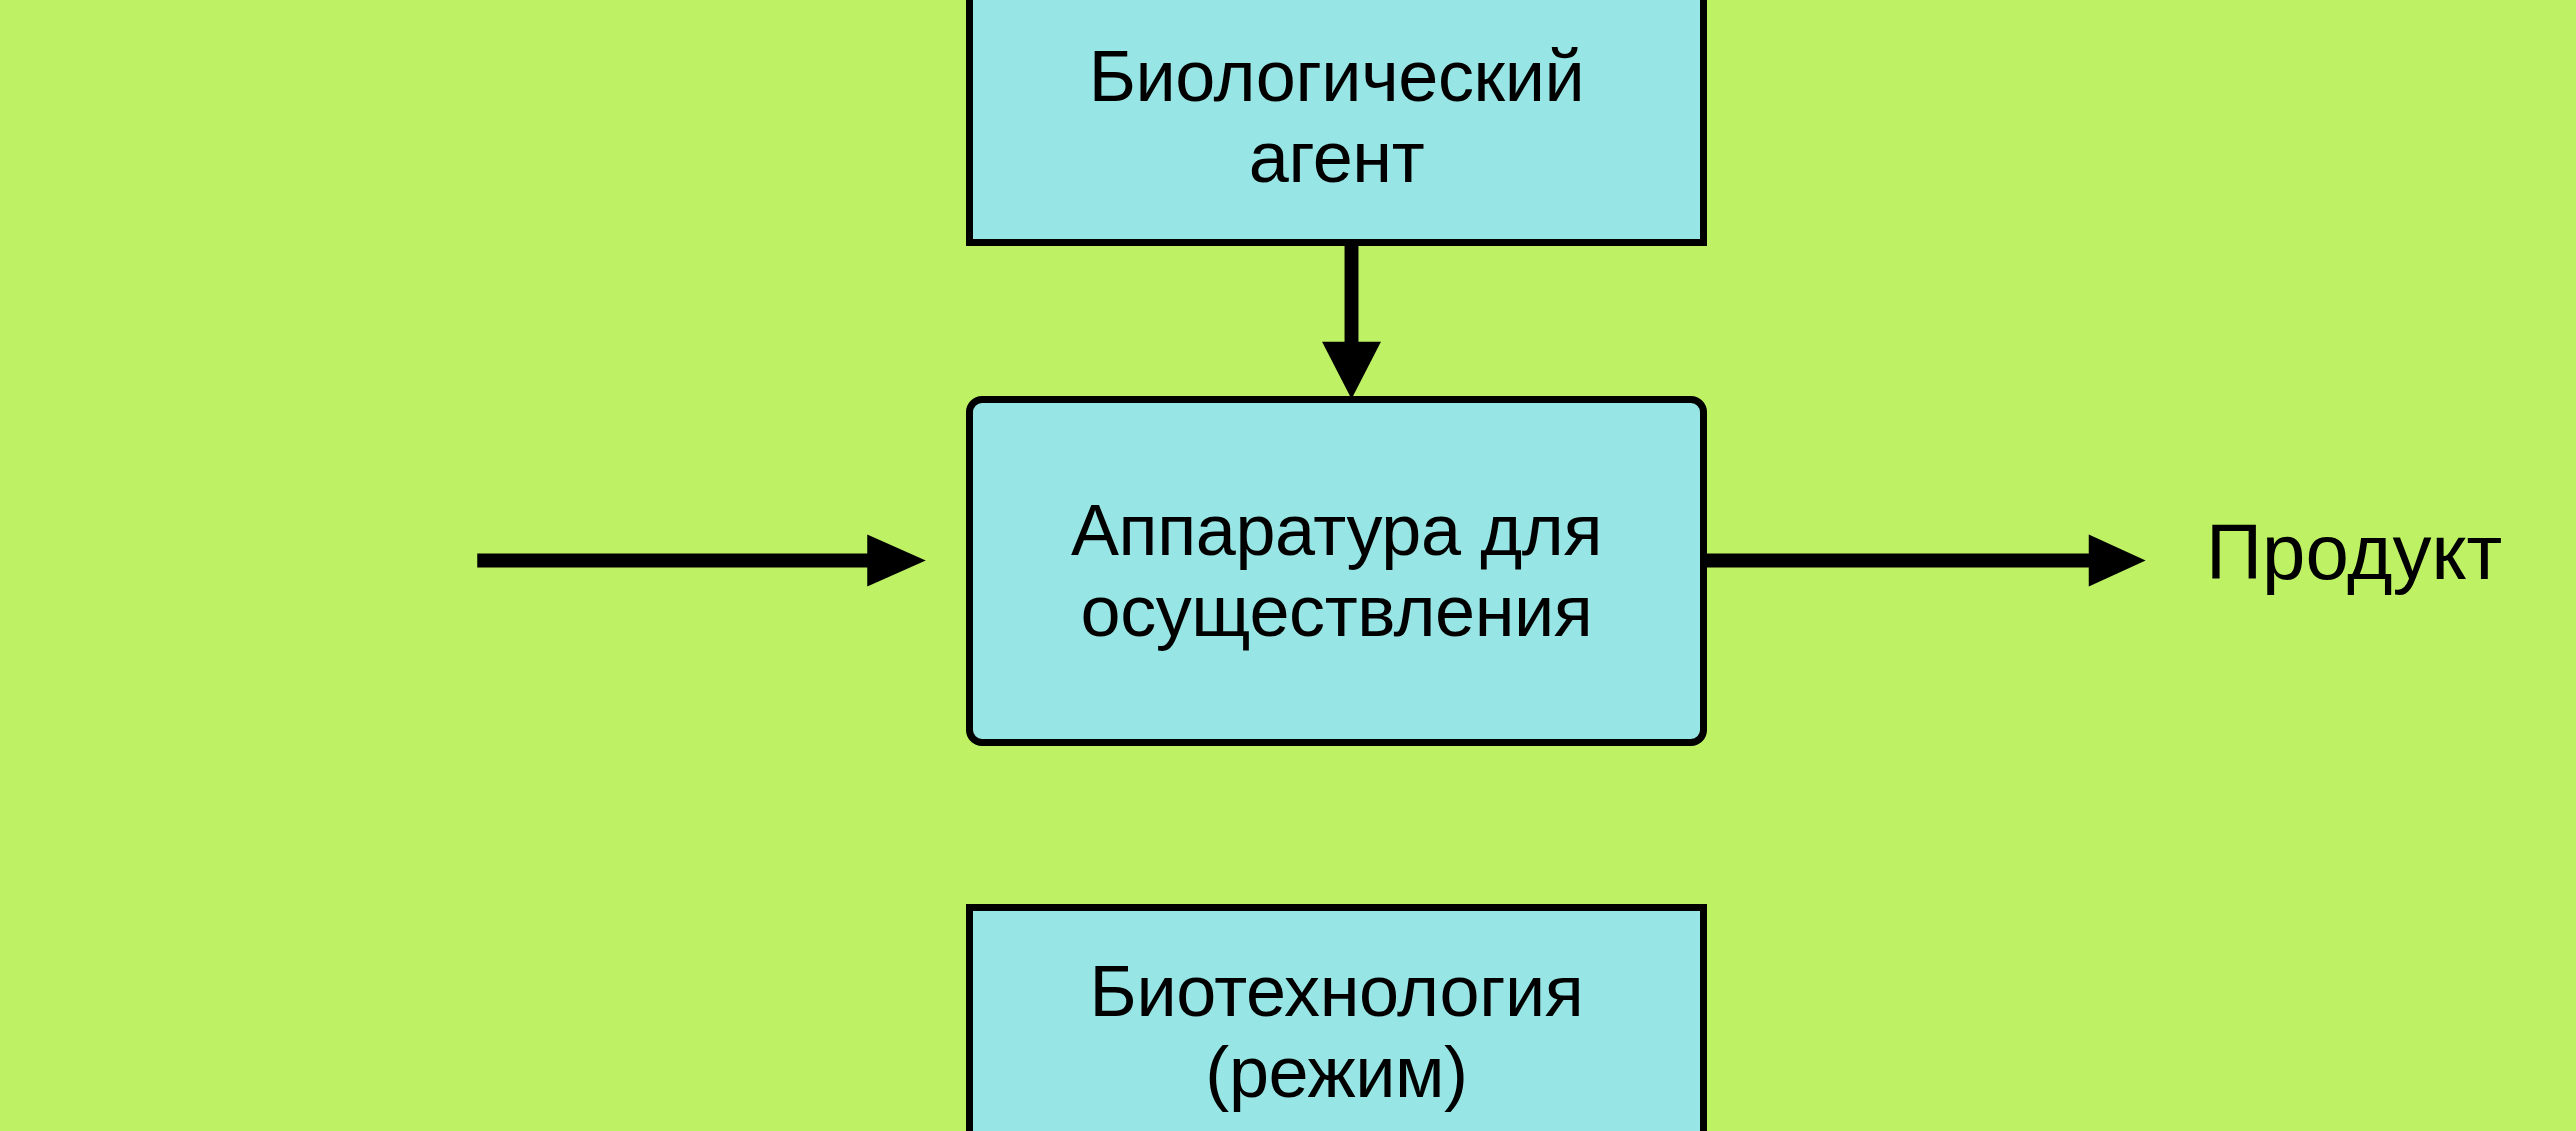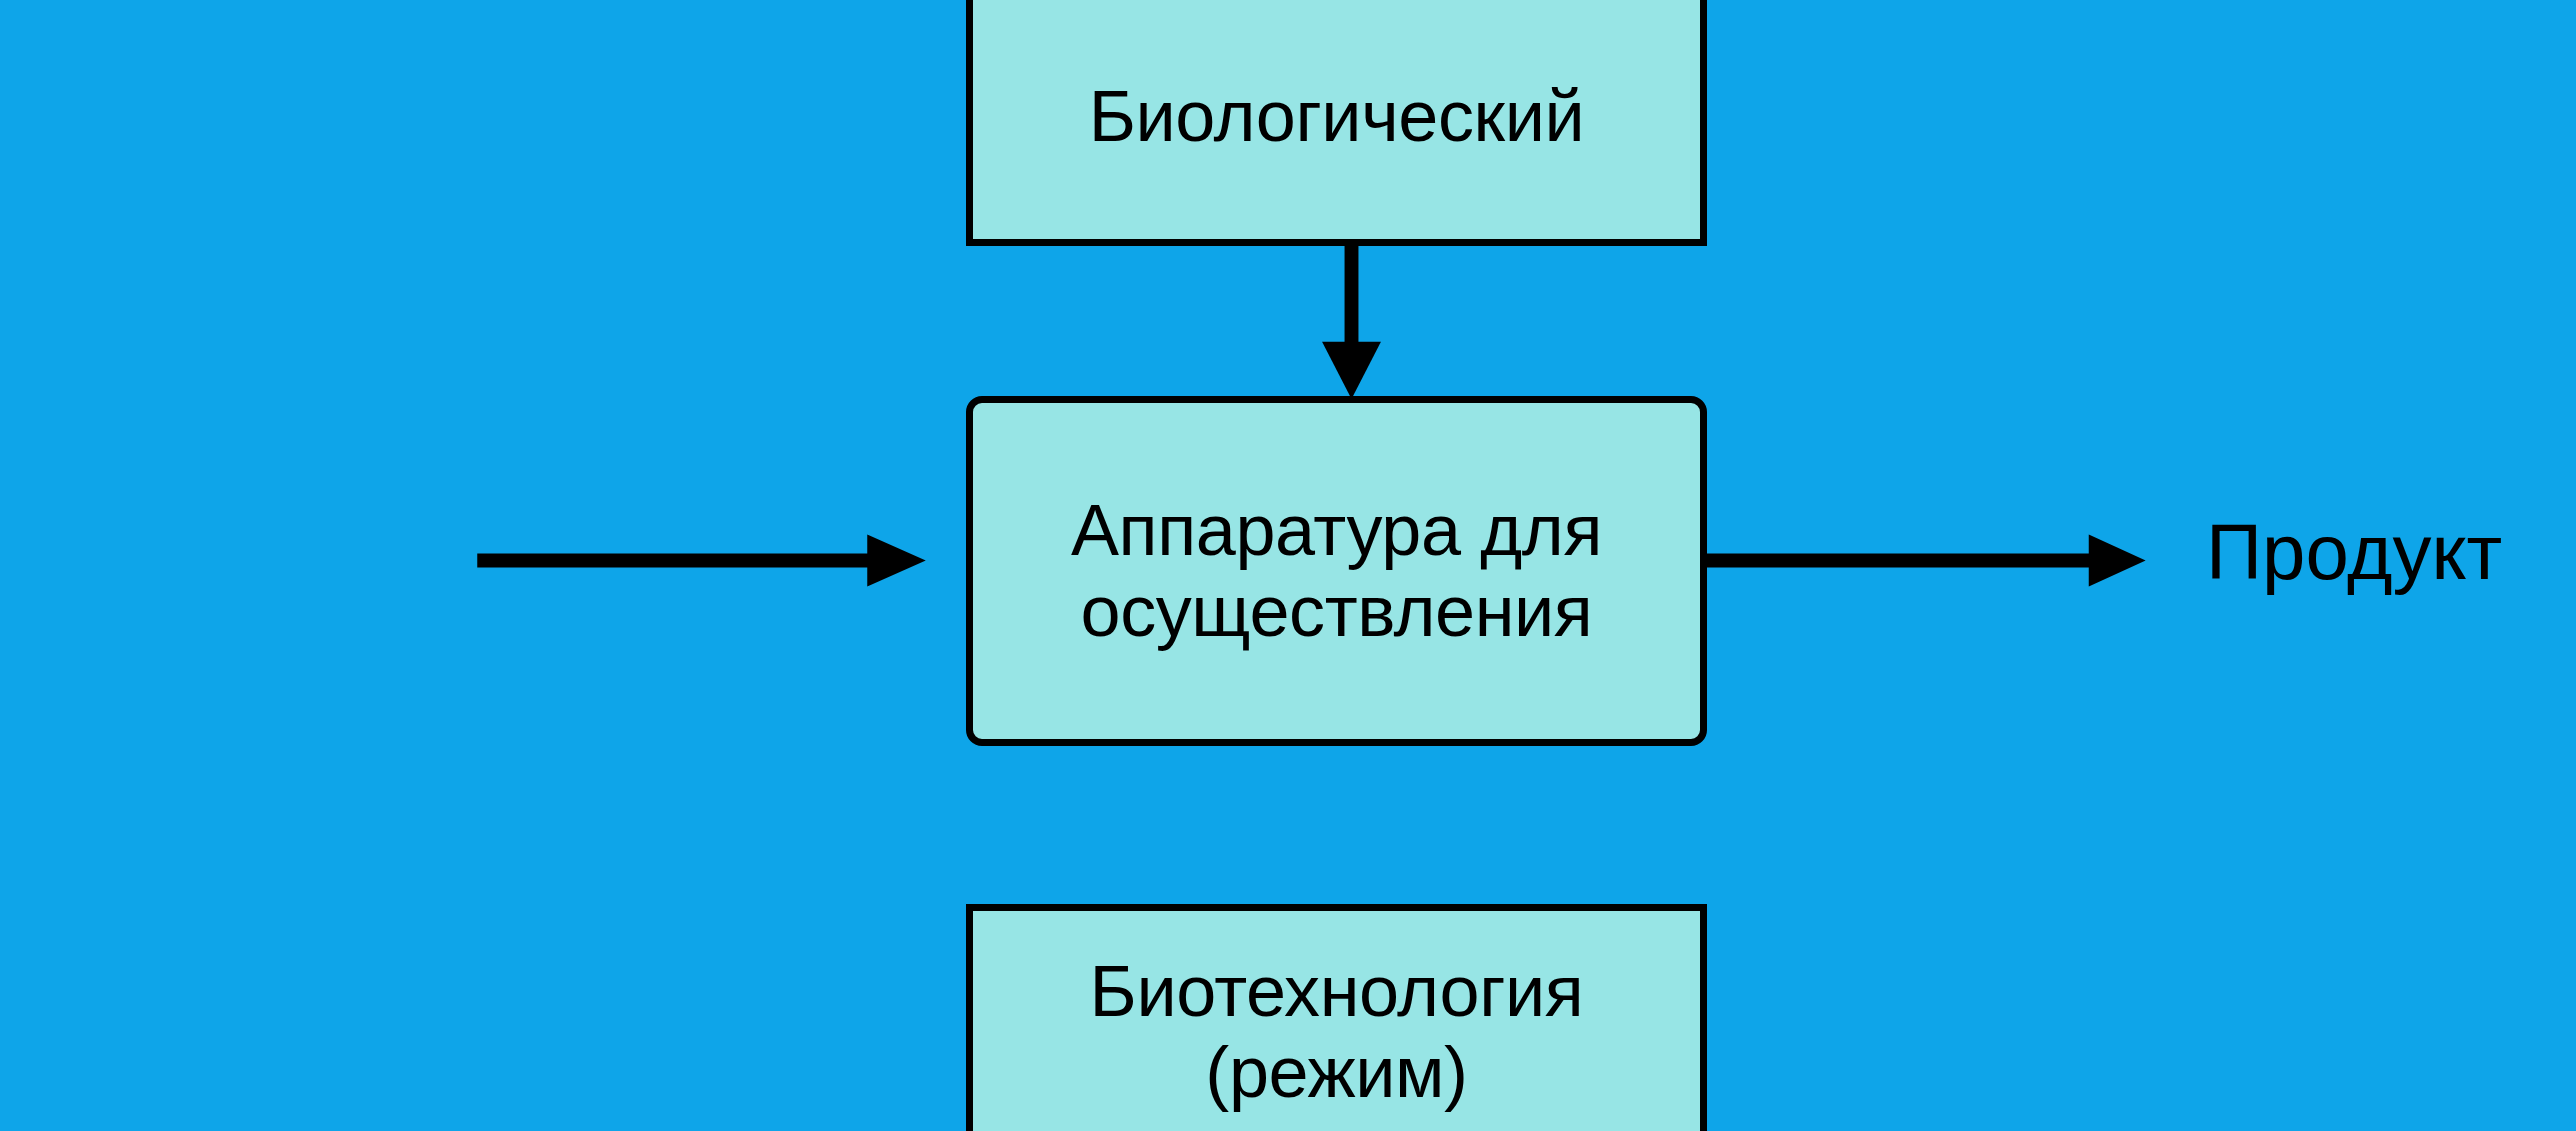--- a/index.html
+++ b/index.html
@@ -97,24 +97,25 @@
     top: 528px;
   }
   #arrow-agent-to-apparatus {
     left: 1317px;
     top: 242px;
   }
 </style>
 </head>
 <body>
 
-<div id="canvas" style="background: #0ea5e9;">
+<div id="canvas" style="background: #bef264;">
 
   <div class="box" id="box-biological-agent">
     <span class="line">Биологический</span>
+    <span class="line">агент</span>
   </div>
 
   <div class="box" id="box-process-apparatus">
     <span class="line">Аппаратура для</span>
     <span class="line">осуществления</span>
   </div>
 
   <div class="box" id="box-biotechnology">
     <span class="line">Биотехнология</span>
     <span class="line">(режим)</span>

